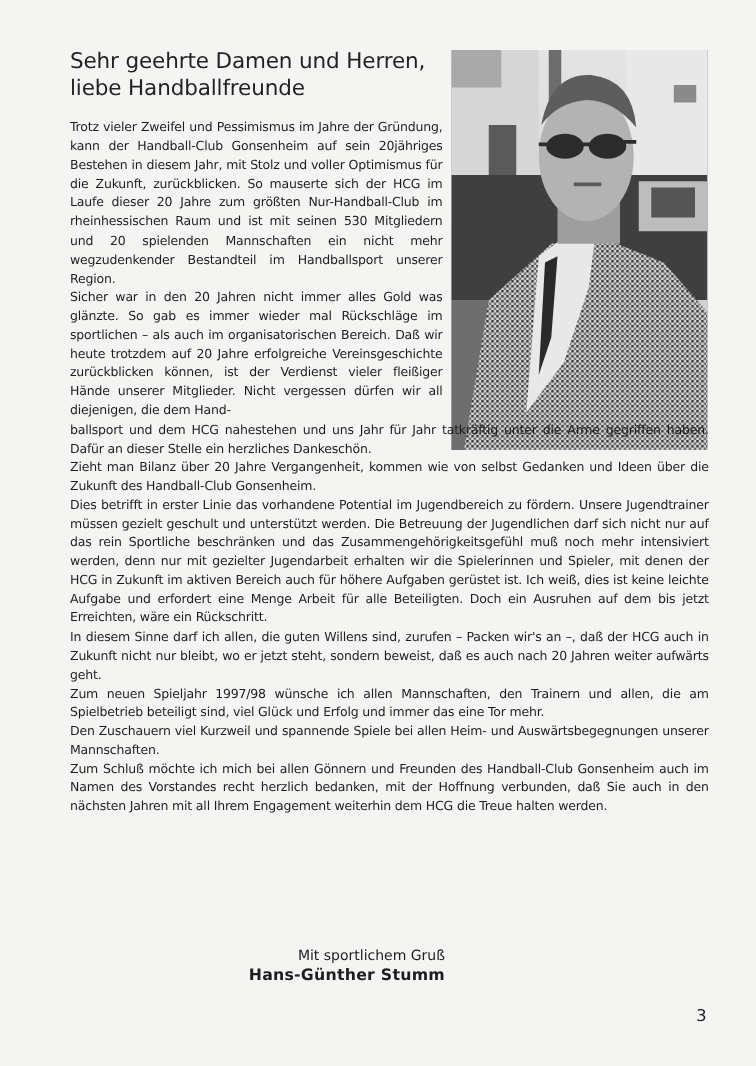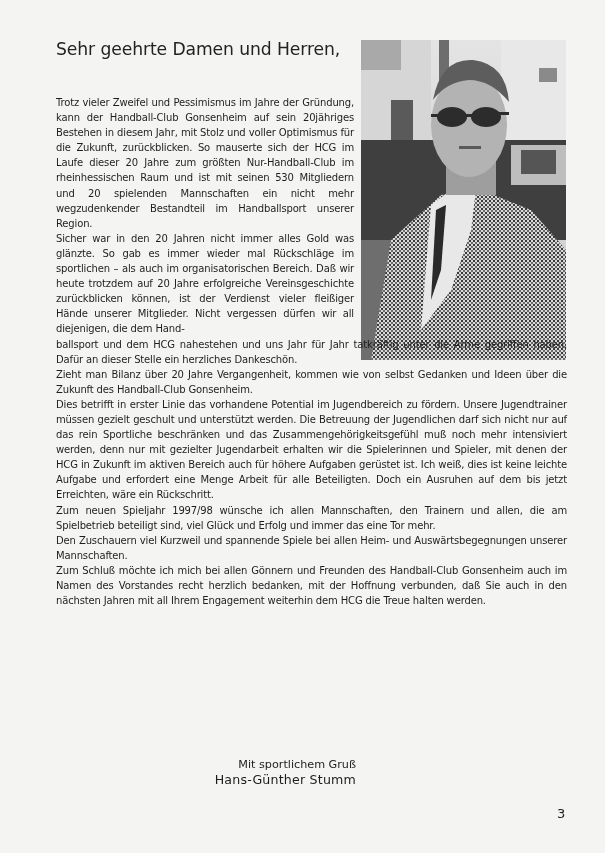--- a/index.html
+++ b/index.html
@@ -24,33 +24,34 @@
     position: absolute; left: 56px; top: 95px; width: 511px;
     font-size: 10px; line-height: 15.1px; text-align: justify; color: #1e1e1e;
     letter-spacing: -0.15px;
   }
   .body-text p { margin: 0; }
   .narrow { width: 298px; }
   .closing {
     position: absolute; left: 56px; top: 758px; width: 300px;
     font-size: 11.2px; line-height: 14px; color: #1e1e1e; text-align: right;
   }
-  .closing .name { font-weight: normal; font-size: 12.6px; line-height: 15px; letter-spacing: 0.2px; }
+  .closing .name { font-weight: bold; font-size: 12.6px; line-height: 15px; letter-spacing: 0.2px; }
   .closing .role { font-size: 9.8px; line-height: 14px; }
   .page-number {
     position: absolute; left: 557px; top: 806px; font-size: 13px; color: #222;
   }
 </style>
 </head>
 <body>
 
 <div class="page">
 
   <h1 class="title">
     <span>Sehr geehrte Damen und Herren,</span><br>
+    <span>liebe Handballfreunde</span>
   </h1>
 
   <div class="photo" title="Portrait photo of Hans-Günther Stumm wearing sunglasses and a houndstooth jacket">
     <svg viewBox="0 0 205 320" preserveAspectRatio="none">
       <defs>
         <pattern id="hound" width="4" height="4" patternUnits="userSpaceOnUse">
           <rect width="4" height="4" fill="#d8d8d8"></rect>
           <rect width="2" height="2" fill="#3a3a3a"></rect>
           <rect x="2" y="2" width="2" height="2" fill="#6a6a6a"></rect>
         </pattern>
@@ -91,20 +92,21 @@
       <rect x="98" y="106" width="22" height="3" fill="#5a5a5a"></rect>
     </svg>
   </div>
 
   <div class="body-text">
     <p class="narrow">Trotz vieler Zweifel und Pessimismus im Jahre der Gründung, kann der Handball-Club Gonsenheim auf sein 20jähriges Bestehen in diesem Jahr, mit Stolz und voller Optimismus für die Zukunft, zurückblicken. So mauserte sich der HCG im Laufe dieser 20 Jahre zum größten Nur-Handball-Club im rheinhessischen Raum und ist mit seinen 530 Mitgliedern und 20 spielenden Mannschaften ein nicht mehr wegzudenkender Bestandteil im Handballsport unserer Region.</p>
     <p class="narrow">Sicher war in den 20 Jahren nicht immer alles Gold was glänzte. So gab es immer wieder mal Rückschläge im sportlichen – als auch im organisatorischen Bereich. Daß wir heute trotzdem auf 20 Jahre erfolgreiche Vereinsgeschichte zurückblicken können, ist der Verdienst vieler fleißiger Hände unserer Mitglieder. Nicht vergessen dürfen wir all diejenigen, die dem Hand-</p>
     <p>ballsport und dem HCG nahestehen und uns Jahr für Jahr tatkräftig unter die Arme gegriffen haben. Dafür an dieser Stelle ein herzliches Dankeschön.</p>
     <p>Zieht man Bilanz über 20 Jahre Vergangenheit, kommen wie von selbst Gedanken und Ideen über die Zukunft des Handball-Club Gonsenheim.</p>
     <p>Dies betrifft in erster Linie das vorhandene Potential im Jugendbereich zu fördern. Unsere Jugendtrainer müssen gezielt geschult und unterstützt werden. Die Betreuung der Jugendlichen darf sich nicht nur auf das rein Sportliche beschränken und das Zusammengehörigkeitsgefühl muß noch mehr intensiviert werden, denn nur mit gezielter Jugendarbeit erhalten wir die Spielerinnen und Spieler, mit denen der HCG in Zukunft im aktiven Bereich auch für höhere Aufgaben gerüstet ist. Ich weiß, dies ist keine leichte Aufgabe und erfordert eine Menge Arbeit für alle Beteiligten. Doch ein Ausruhen auf dem bis jetzt Erreichten, wäre ein Rückschritt.</p>
+    <p>In diesem Sinne darf ich allen, die guten Willens sind, zurufen – Packen wir's an –, daß der HCG auch in Zukunft nicht nur bleibt, wo er jetzt steht, sondern beweist, daß es auch nach 20 Jahren weiter aufwärts geht.</p>
     <p>Zum neuen Spieljahr 1997/98 wünsche ich allen Mannschaften, den Trainern und allen, die am Spielbetrieb beteiligt sind, viel Glück und Erfolg und immer das eine Tor mehr.</p>
     <p>Den Zuschauern viel Kurzweil und spannende Spiele bei allen Heim- und Auswärtsbegegnungen unserer Mannschaften.</p>
     <p>Zum Schluß möchte ich mich bei allen Gönnern und Freunden des Handball-Club Gonsenheim auch im Namen des Vorstandes recht herzlich bedanken, mit der Hoffnung verbunden, daß Sie auch in den nächsten Jahren mit all Ihrem Engagement weiterhin dem HCG die Treue halten werden.</p>
   </div>
 
   <div class="closing">
     <div>Mit sportlichem Gruß</div>
     <div class="name">Hans-Günther Stumm</div>
   </div>
 

